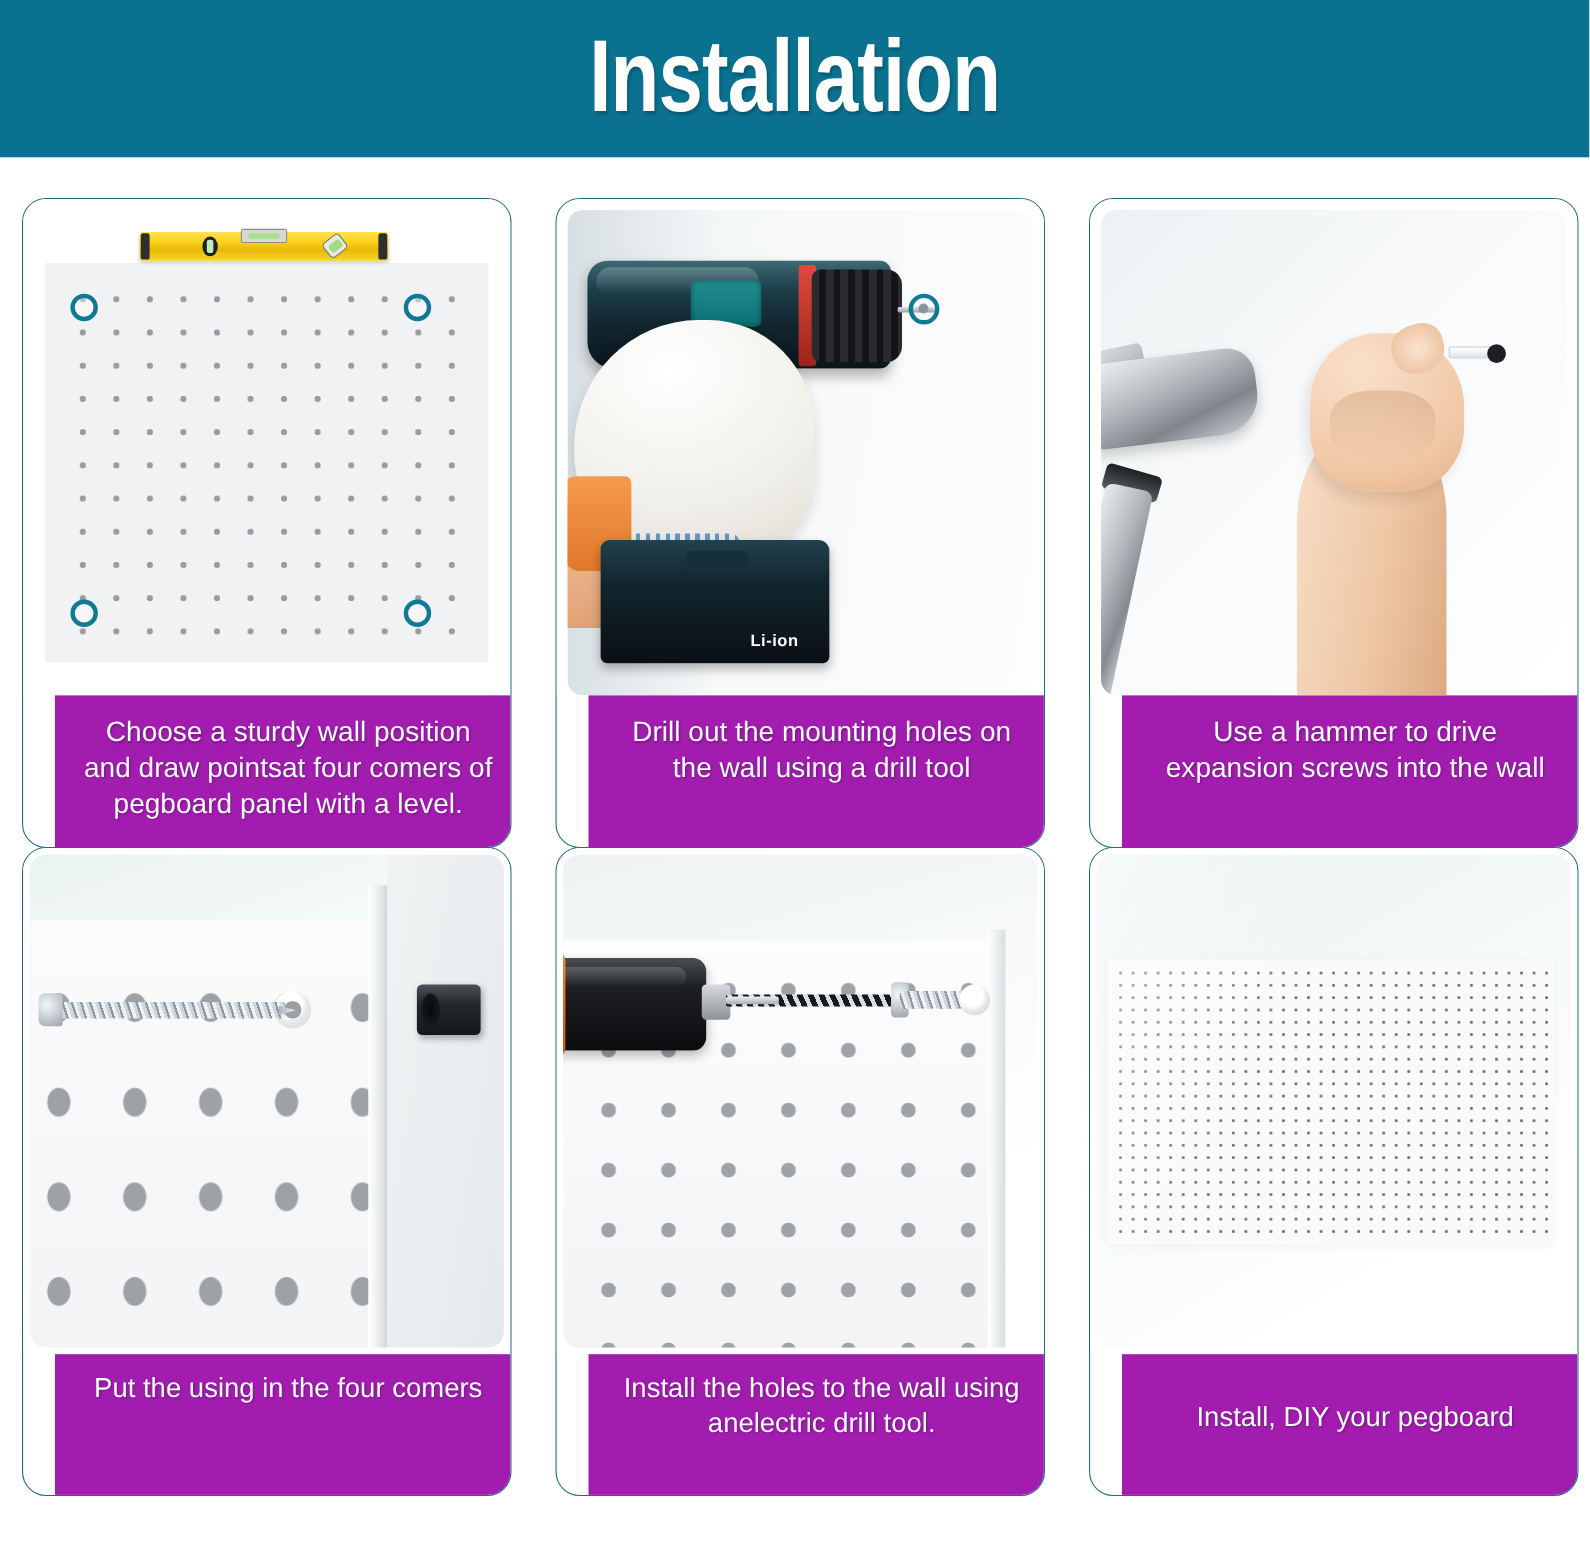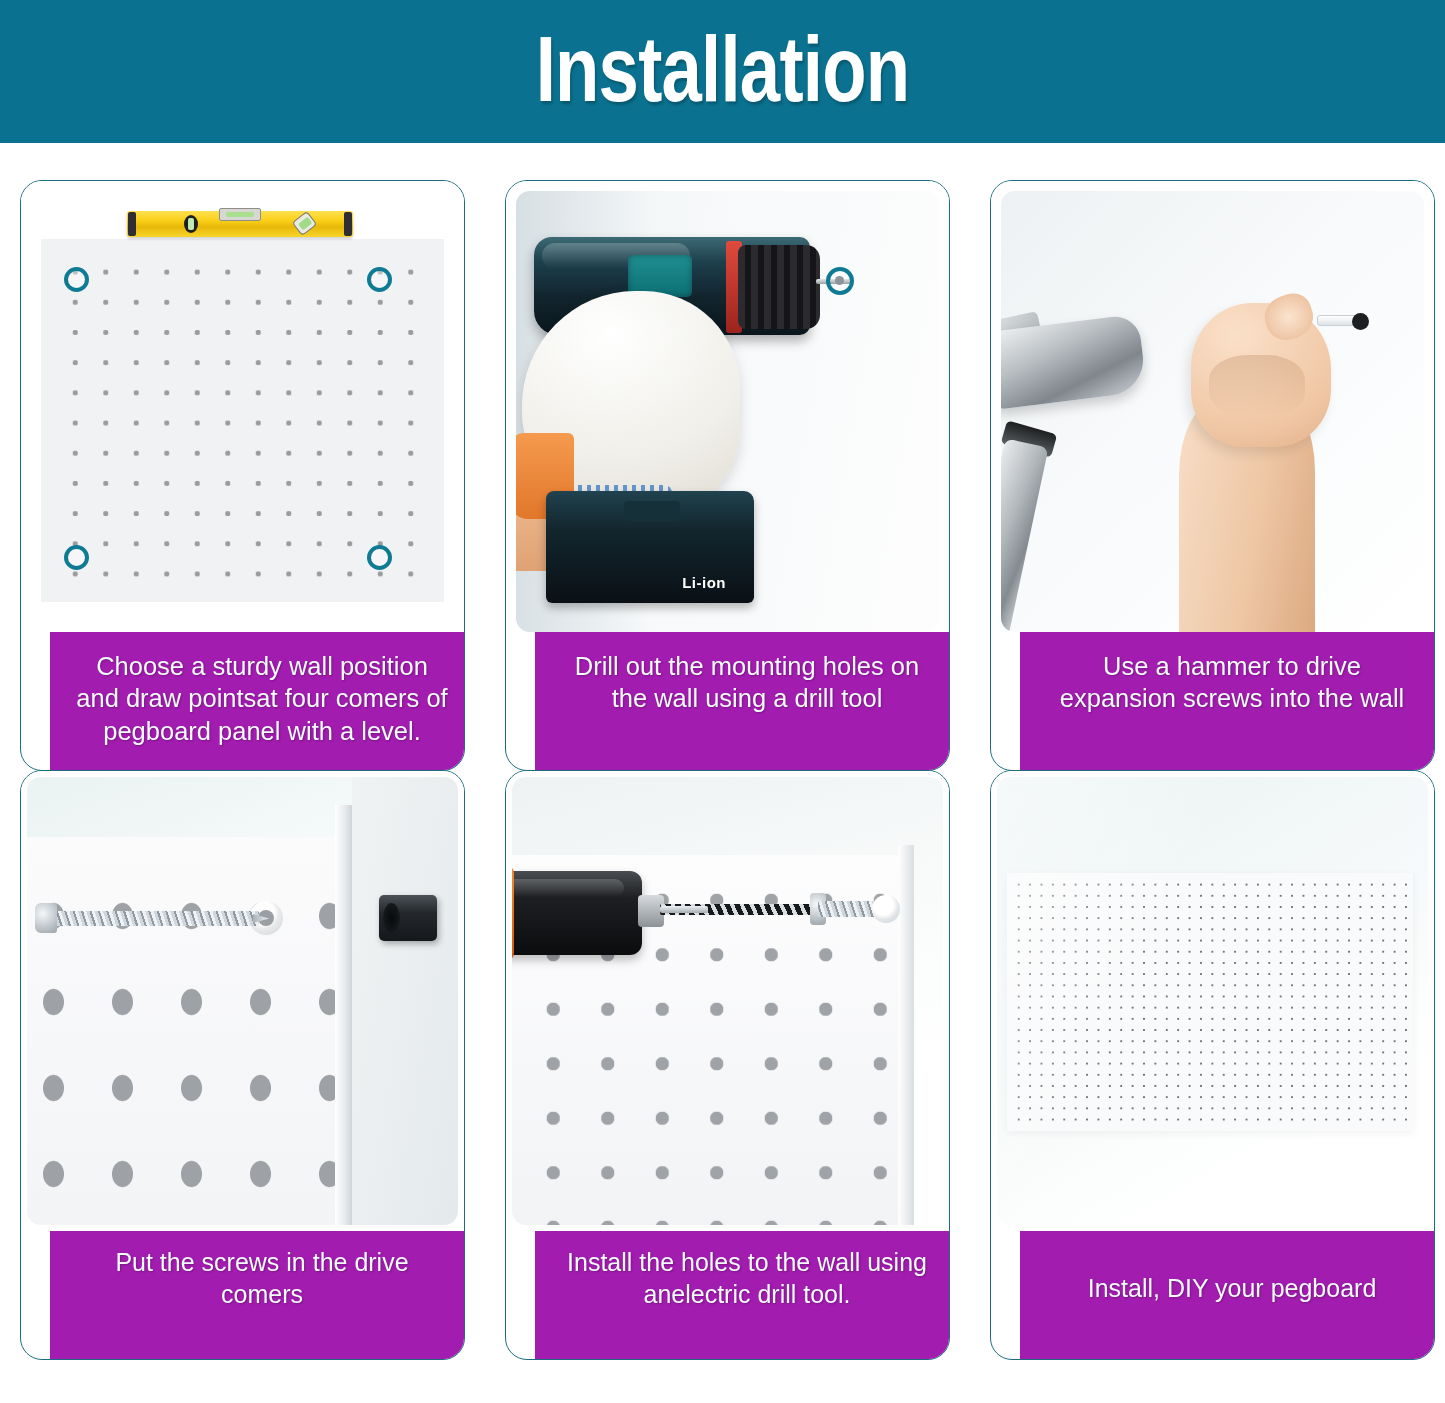--- a/index.html
+++ b/index.html
@@ -491,21 +491,21 @@
             <i></i>
           </div>
         <div class="p4-screw"></div>
         <div class="p4-screwhead"></div>
         <div class="p4-screwtip"></div>
         <div class="p4-spacer">
             <i></i>
           </div>
       </div>
     </div>
-    <div class="caption">Put the screws in the drive comers</div>
+    <div class="caption">Put the using in the four comers</div>
   </div>
 
   <div class="card row2" style="grid-row:2">
     <div class="card-media">
       <div class="media-inner p5">
         <div class="p5-board">
           <div class="p5-dots"></div>
         </div>
         <div class="p5-edge"></div>
         <div class="p5-drill"></div>

